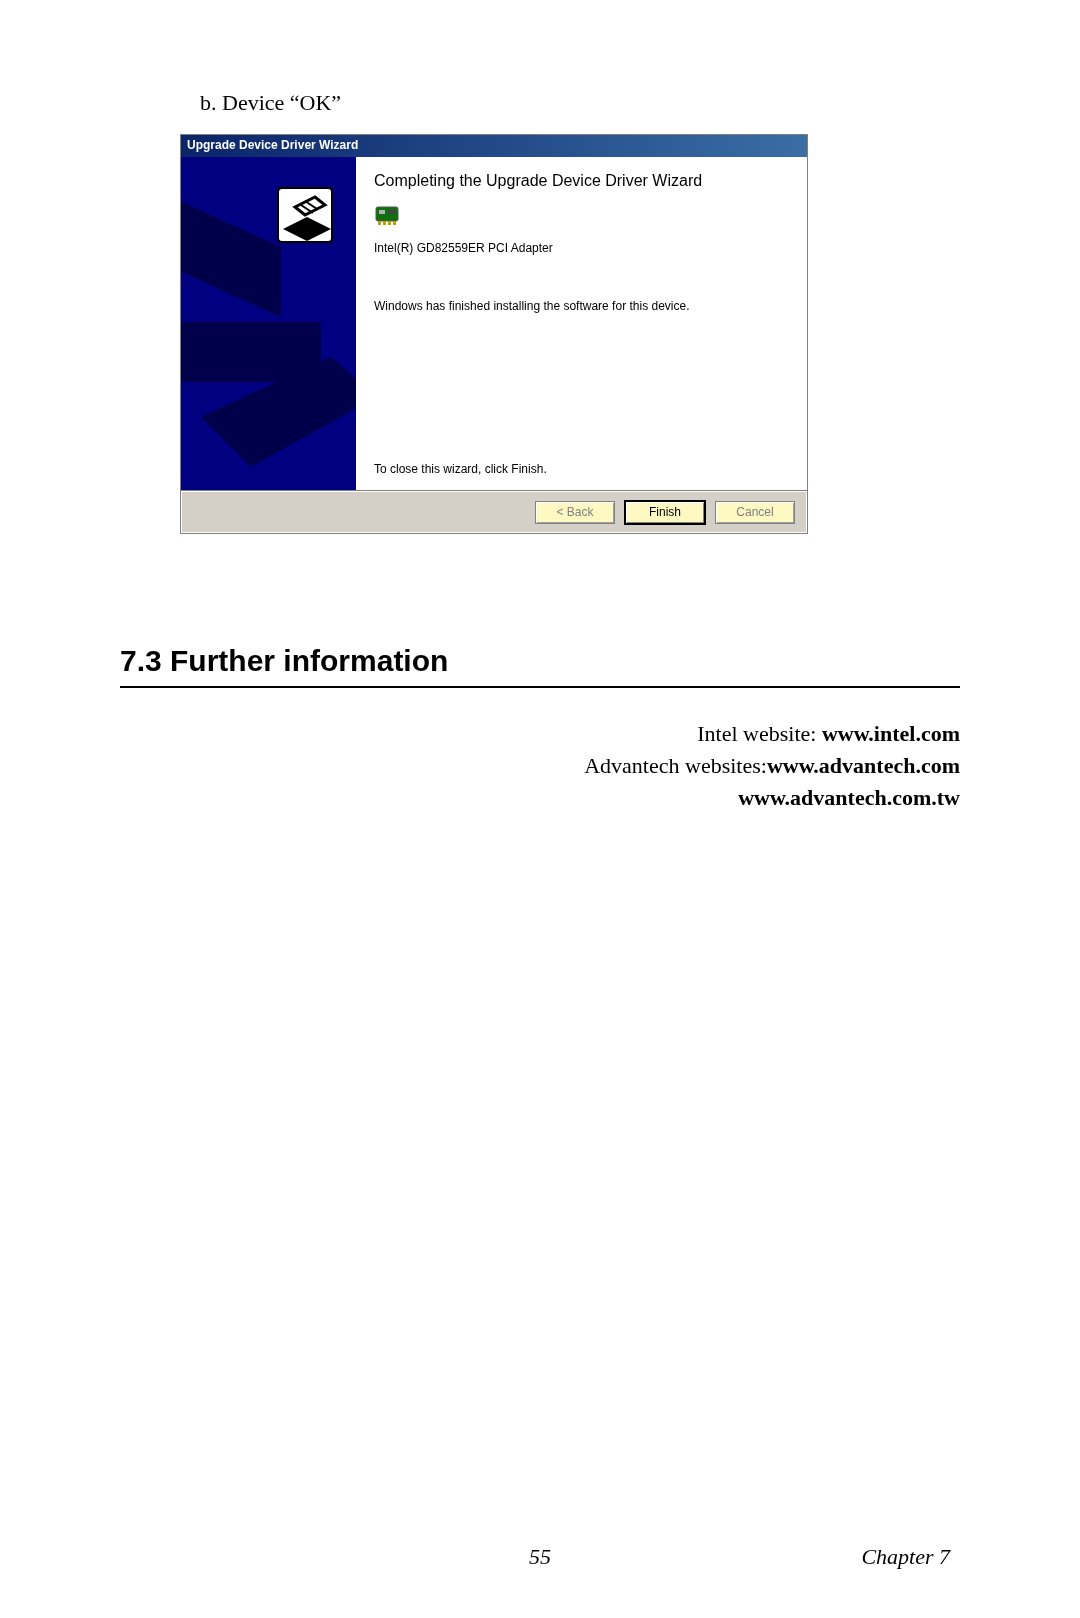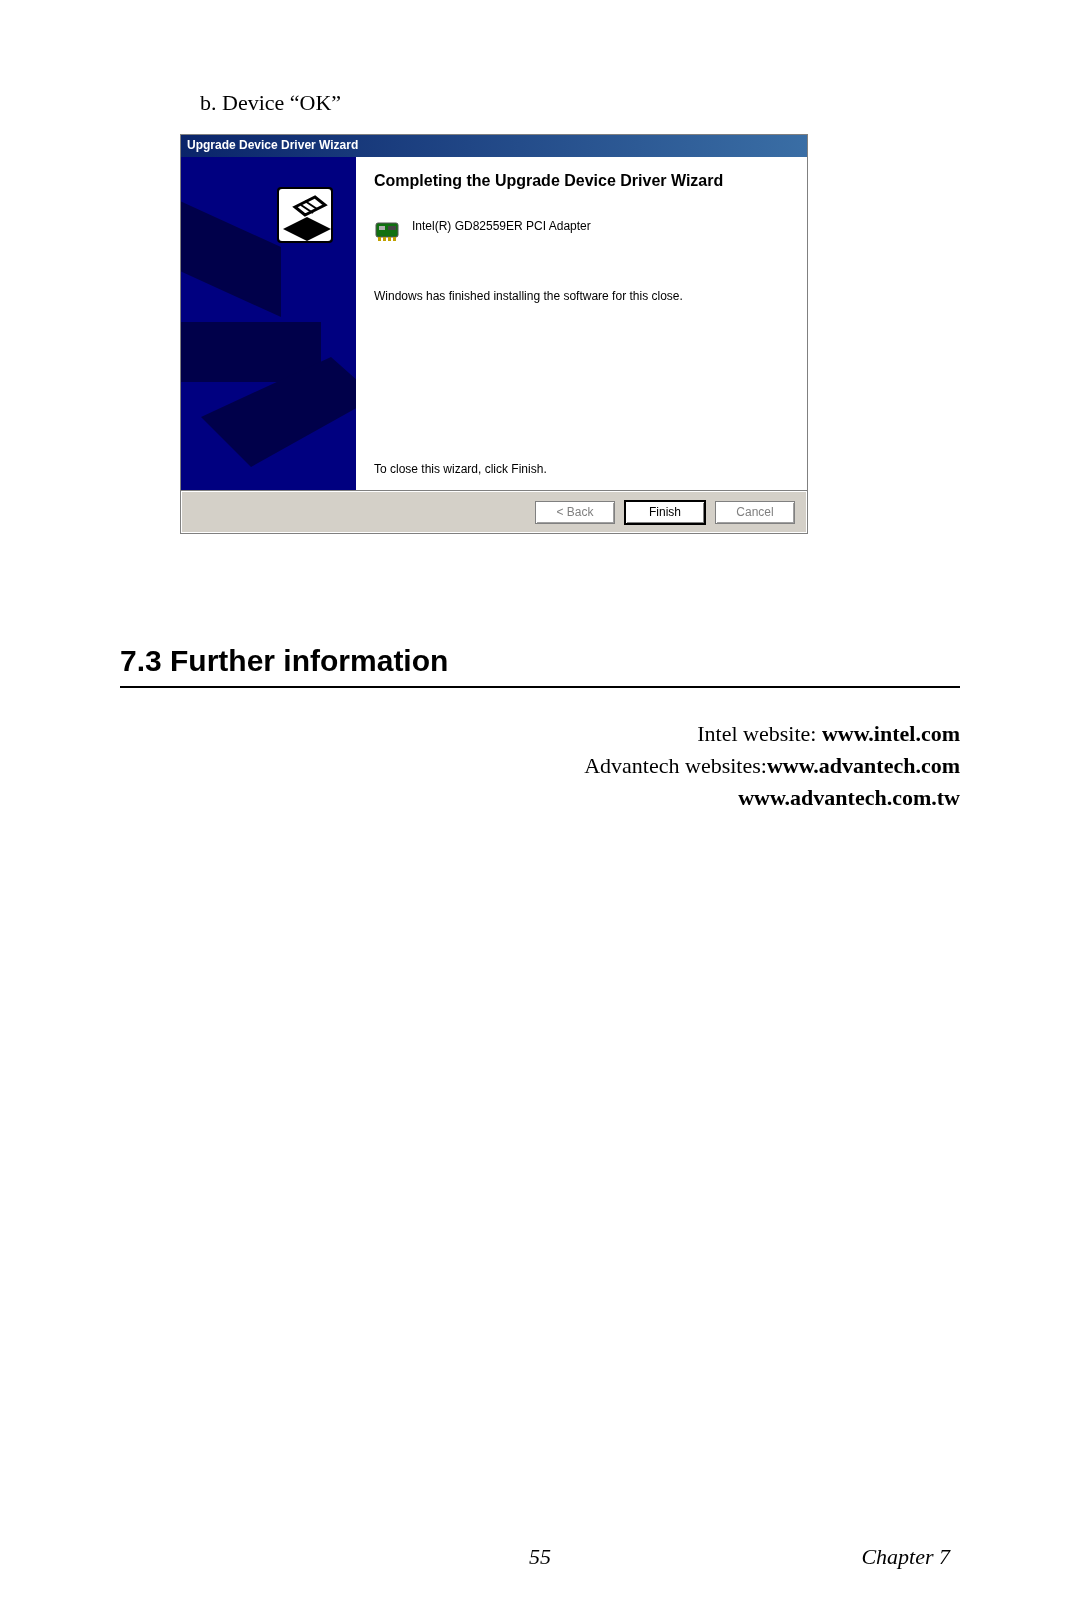--- a/index.html
+++ b/index.html
@@ -52,28 +52,29 @@
     .content {
       flex: 1;
       padding: 14px 16px 8px 18px;
       display:flex;
       flex-direction:column;
       color:#000;
     }
     .dlg-heading {
       font-family: Arial, sans-serif;
       font-size: 16px;
-      font-weight: bold;
+      font-weight: normal;
       line-height: 1.25;
-      margin-bottom: 26px;
+      margin-bottom: 10px;
     }
     .adapter-row {
       display: flex;
       align-items: flex-start;
       gap: 10px;
+      flex-direction: column;
     }
     .adapter-icon {
       width: 28px; height: 28px;
       flex-shrink:0;
     }
     .adapter-name {
       font-size: 12px;
       padding-top: 2px;
     }
     .install-msg {
@@ -92,21 +93,21 @@
       justify-content:flex-end;
       gap: 10px;
       align-items:center;
       border-top: 1px solid #fff;
     }
     .win-btn {
       width: 80px;
       height: 23px;
       font-family: Tahoma, Arial, sans-serif;
       font-size: 12px;
-      background: #ffffff;
+      background: #fef9c3;
       border: 1px solid #000;
       box-shadow: inset 1px 1px 0 #fff, inset -1px -1px 0 #808080;
       text-align:center;
       line-height: 20px;
     }
     .win-btn.disabled {
       color: #808080;
       border-color:#808080;
       box-shadow: inset 1px 1px 0 #fff, inset -1px -1px 0 #a0a0a0;
     }
@@ -183,21 +184,21 @@
               <rect x="5" y="9" width="6" height="4" fill="#b0b0b0"></rect>
               <rect x="14" y="9" width="8" height="4" fill="#444"></rect>
               <rect x="4" y="20" width="3" height="4" fill="#c0a000"></rect>
               <rect x="9" y="20" width="3" height="4" fill="#c0a000"></rect>
               <rect x="14" y="20" width="3" height="4" fill="#c0a000"></rect>
               <rect x="19" y="20" width="3" height="4" fill="#c0a000"></rect>
             </svg>
           </div>
           <div class="adapter-name">Intel(R) GD82559ER PCI Adapter</div>
         </div>
-        <div class="install-msg">Windows has finished installing the software for this close.</div>
+        <div class="install-msg">Windows has finished installing the software for this device.</div>
         <div class="close-msg">To close this wizard, click Finish.</div>
       </div>
     </div>
     <div class="button-row">
       <div class="win-btn disabled">&lt; Back</div>
       <div class="win-btn default">Finish</div>
       <div class="win-btn disabled">Cancel</div>
     </div>
   </div>
 

